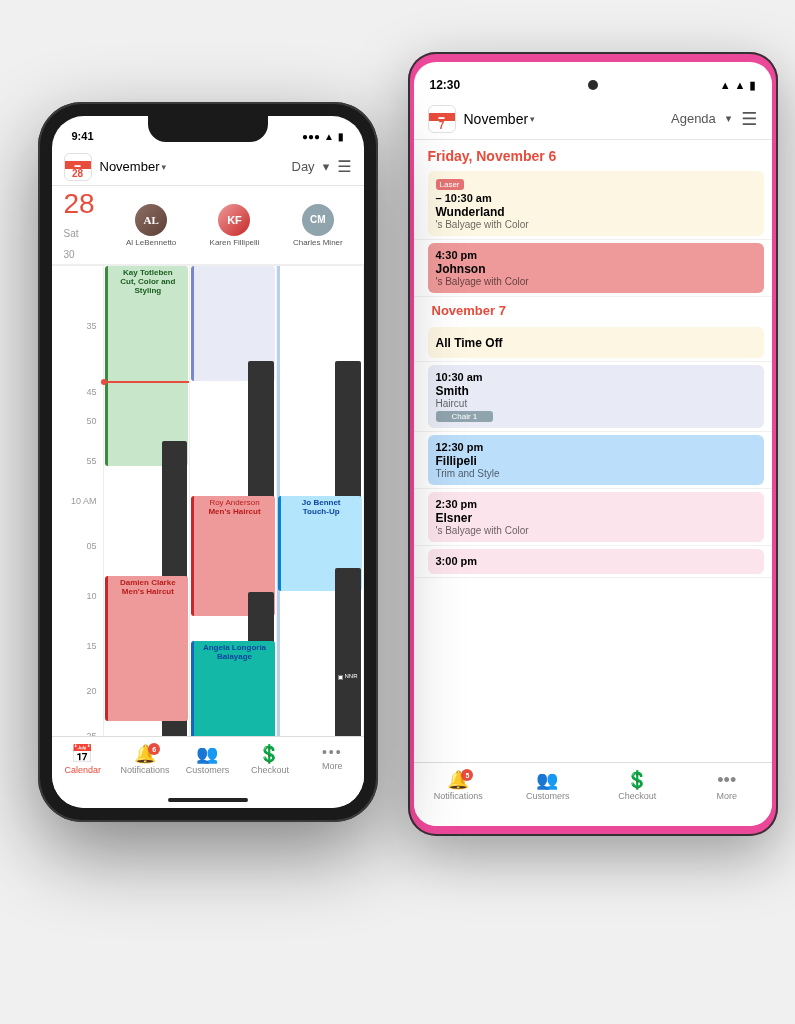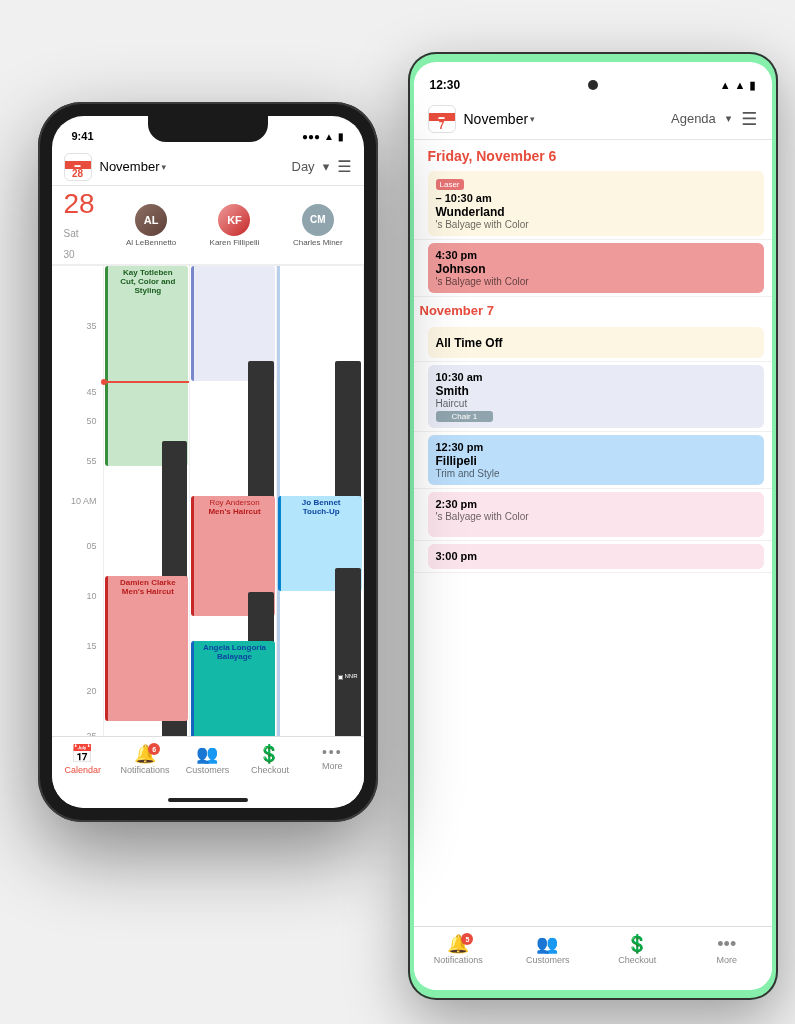--- a/index.html
+++ b/index.html
@@ -173,21 +173,21 @@
       overflow: hidden;
       margin-bottom: 2px;
       display: flex;
       align-items: center;
       justify-content: center;
       font-size: 11px;
       font-weight: 600;
       color: #fff;
       background: #aaa;
     }
-    .avatar-al { background: linear-gradient(135deg, #8d6e63, #5d4037); }
+    .avatar-al { background: linear-gradient(135deg, #8d6e63, #5d4037); font-family: Liberation Serif, serif; }
     .avatar-karen { background: linear-gradient(135deg, #ef9a9a, #c62828); }
     .avatar-cm { background: #90a4ae; font-size: 10px; }
 
     
     .cal-grid {
       display: flex;
       height: 520px;
       overflow: hidden;
     }
     .time-col {
@@ -315,22 +315,22 @@
       background: #222;
       border-radius: 2px;
     }
 
     
     .phone2 {
       position: absolute;
       right: 0;
       top: 30px;
       width: 370px;
-      height: 948px;
-      background: #86efac;
+      height: 784px;
+      background: #ec4899;
       border-radius: 28px;
       box-shadow: 0 20px 60px rgba(0,0,0,0.35), inset 0 0 0 2px #333;
       z-index: 1;
     }
     .phone2-screen {
       position: absolute;
       top: 10px;
       left: 6px;
       right: 6px;
       bottom: 10px;
@@ -427,21 +427,21 @@
       color: rgba(0,0,0,0.6);
     }
     .ac-cream { background: #fdf6e3; }
     .ac-salmon { background: #ef9a9a; }
     .ac-lavender { background: #e8eaf6; }
     .ac-timeoff { background: #fdf6e3; }
     .ac-pink { background: #fce4ec; }
     .ac-blue { background: #bbdefb; }
 
     .agenda-section-header {
-      padding: 6px 6px;
+      padding: 6px 18px;
       font-size: 13px;
       font-weight: 600;
       color: #e74c3c;
       background: #fff;
     }
 
     .tag-laser {
       background: #e57373;
       color: #fff;
       font-size: 8px;
@@ -554,20 +554,21 @@
             <div class="time-text">12:30 pm</div>
             <div class="name-text">Fillipeli</div>
             <div class="service-text">Trim and Style</div>
           </div>
         </div>
 
         <div class="agenda-item">
           <div class="agenda-time"></div>
           <div class="agenda-card ac-pink">
             <div class="time-text">2:30 pm</div>
+            <div class="name-text">Elsner</div>
             <div class="service-text">'s Balyage with Color</div>
           </div>
         </div>
 
         <div class="agenda-item" style="min-height:32px;">
           <div class="agenda-time"></div>
           <div class="agenda-card ac-pink">
             <div class="time-text">3:00 pm</div>
           </div>
         </div>

